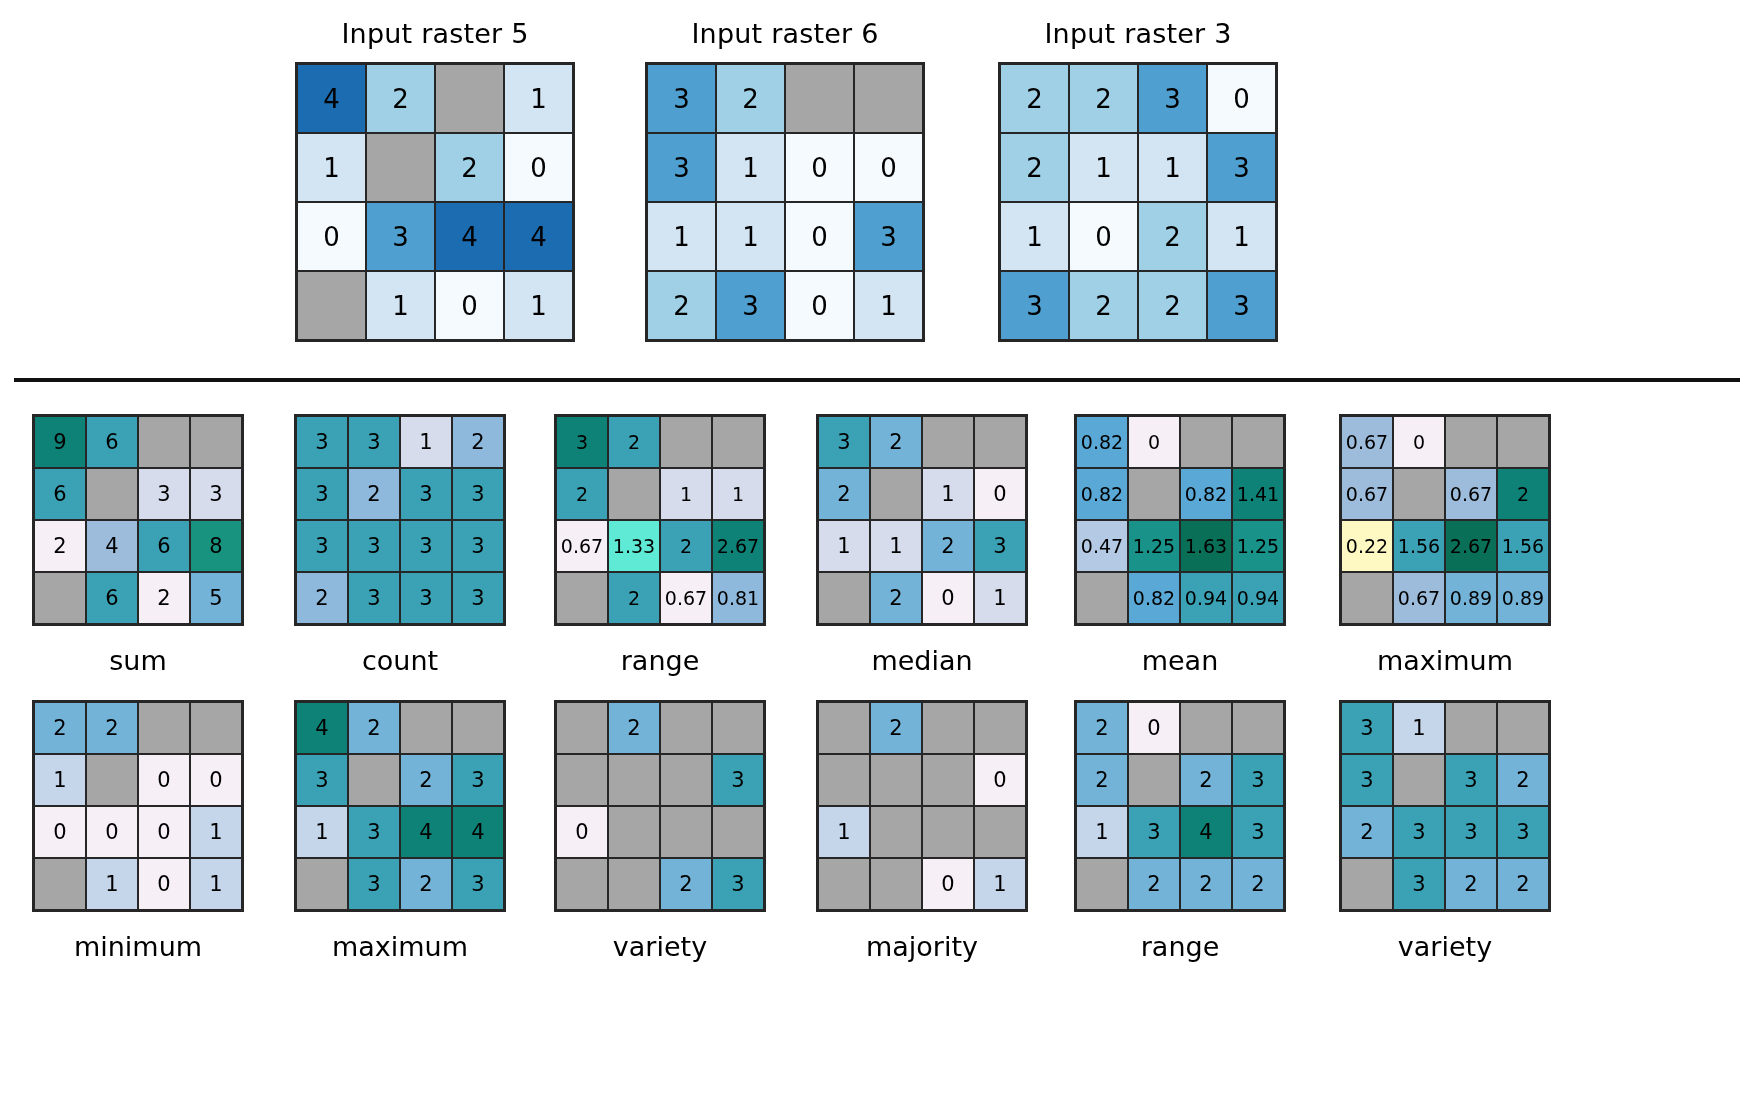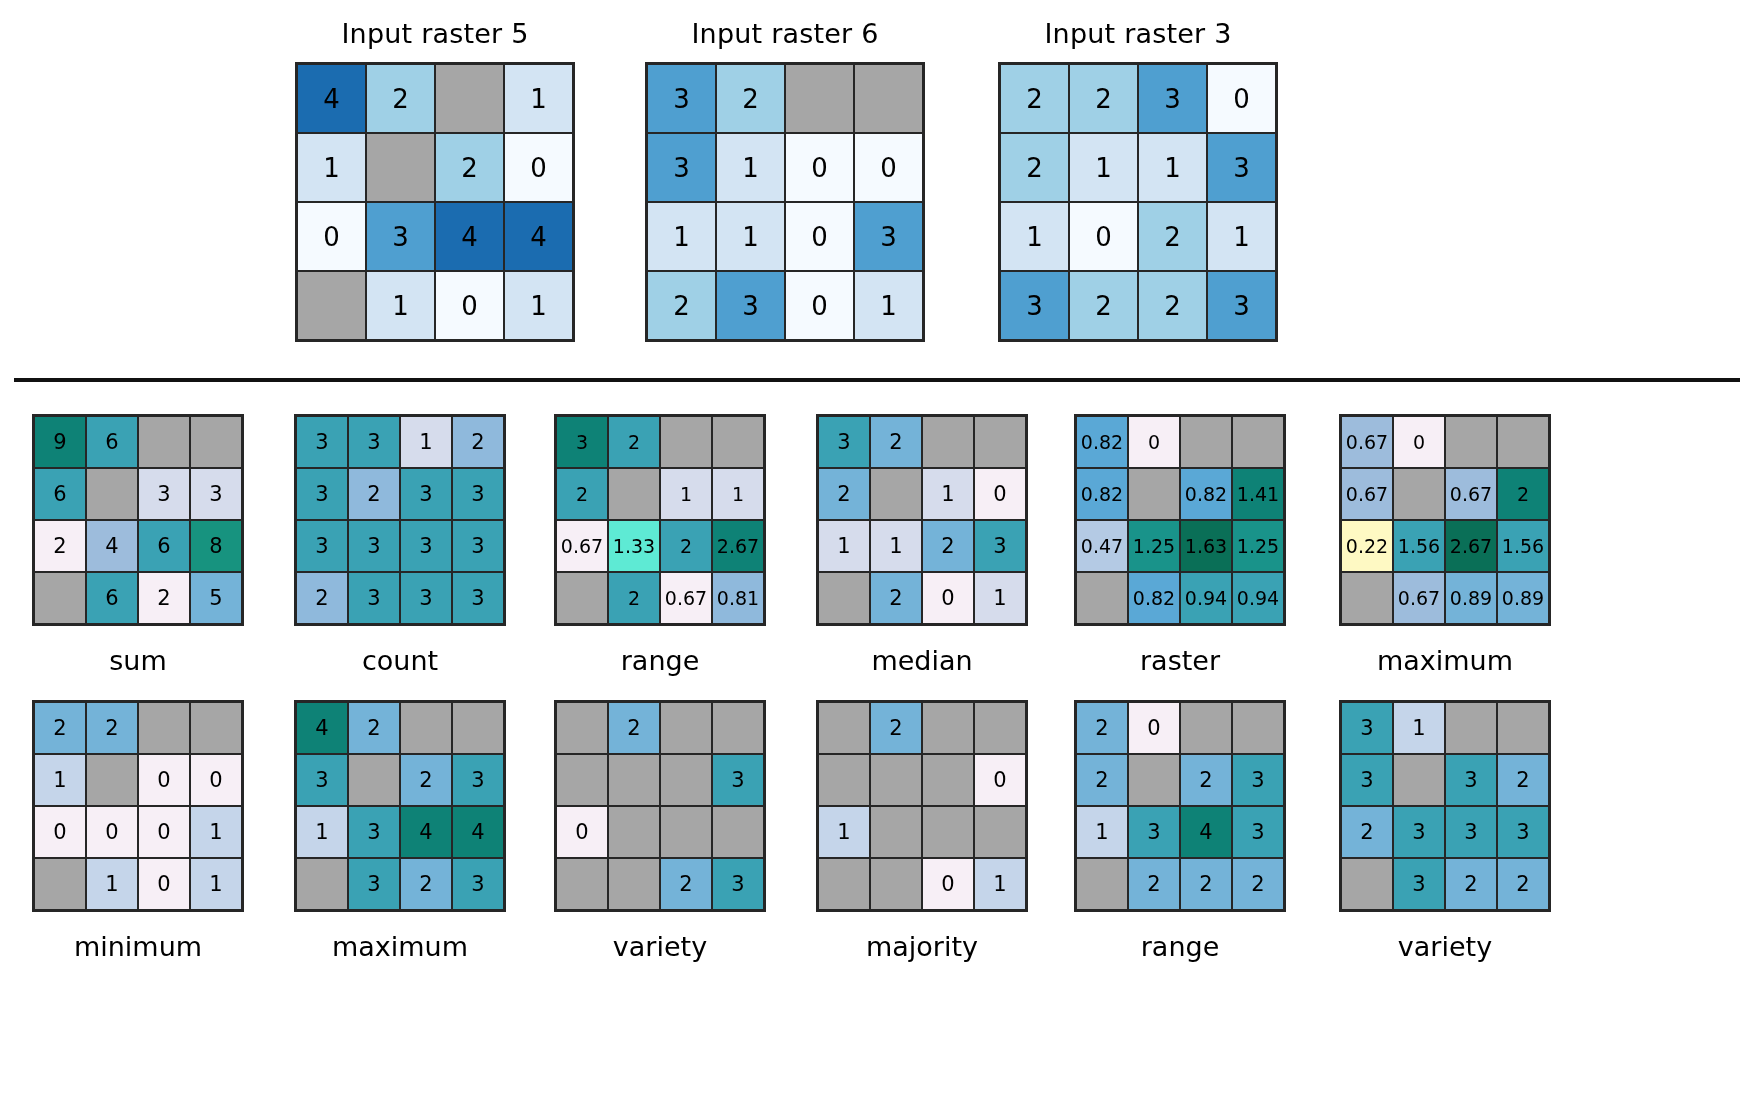--- a/index.html
+++ b/index.html
@@ -301,21 +301,21 @@
             <div class="cell" style="background: rgb(180, 202, 228);">0.47</div>
             <div class="cell" style="background: rgb(25, 147, 138);">1.25</div>
             <div class="cell" style="background: rgb(10, 111, 87);">1.63</div>
             <div class="cell" style="background: rgb(25, 147, 138);">1.25</div>
             <div class="cell" style="background: rgb(166, 166, 166);"></div>
             <div class="cell" style="background: rgb(90, 168, 214);">0.82</div>
             <div class="cell" style="background: rgb(58, 162, 180);">0.94</div>
             <div class="cell" style="background: rgb(58, 162, 180);">0.94</div>
           </div>
         </div>
-      <div class="out-label">raster</div>
+      <div class="out-label">mean</div>
     </div>
     <div class="out-block" style="left:1325px">
       <div class="grid-wrap">
           <div class="grid output narrow">
             <div class="cell" style="background: rgb(157, 188, 220);">0.67</div>
             <div class="cell" style="background: rgb(247, 239, 246);">0</div>
             <div class="cell" style="background: rgb(166, 166, 166);"></div>
             <div class="cell" style="background: rgb(166, 166, 166);"></div>
             <div class="cell" style="background: rgb(157, 188, 220);">0.67</div>
             <div class="cell" style="background: rgb(166, 166, 166);"></div>

